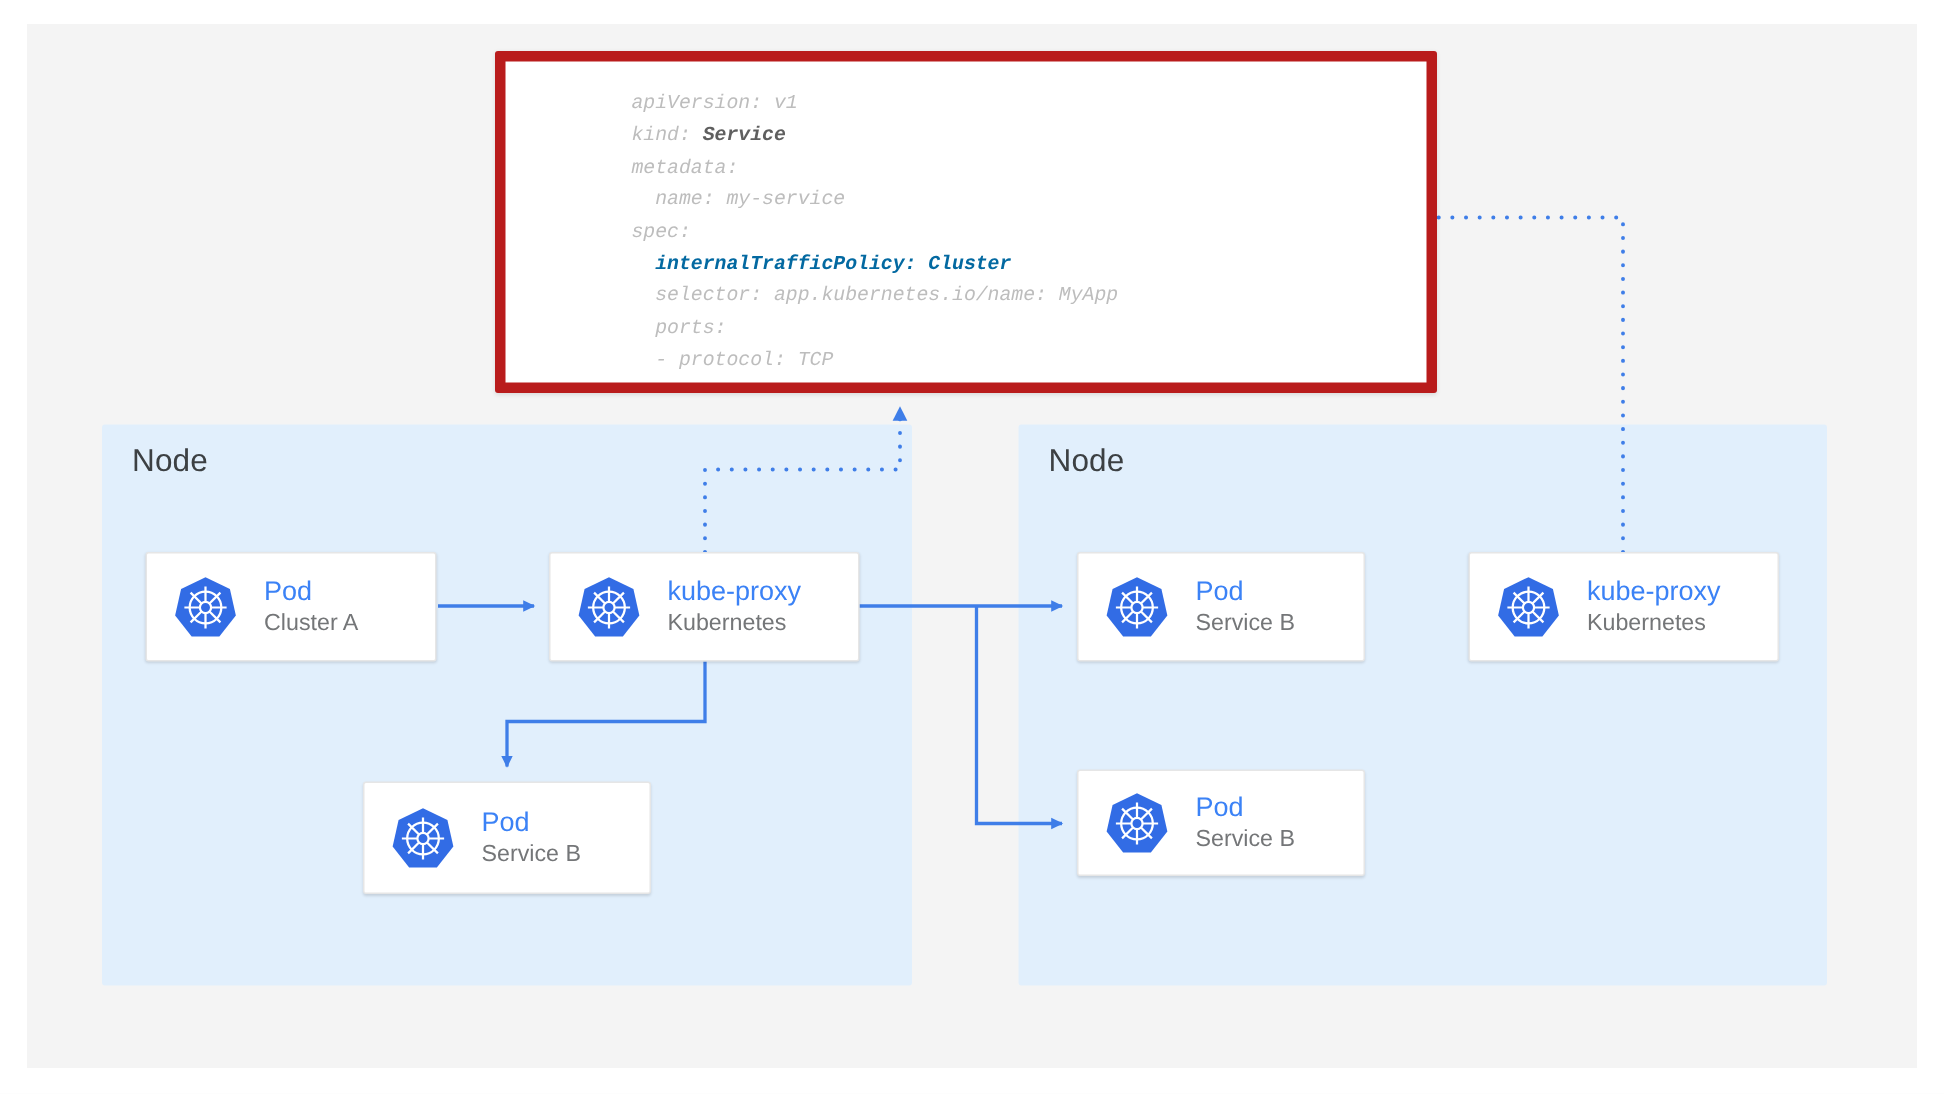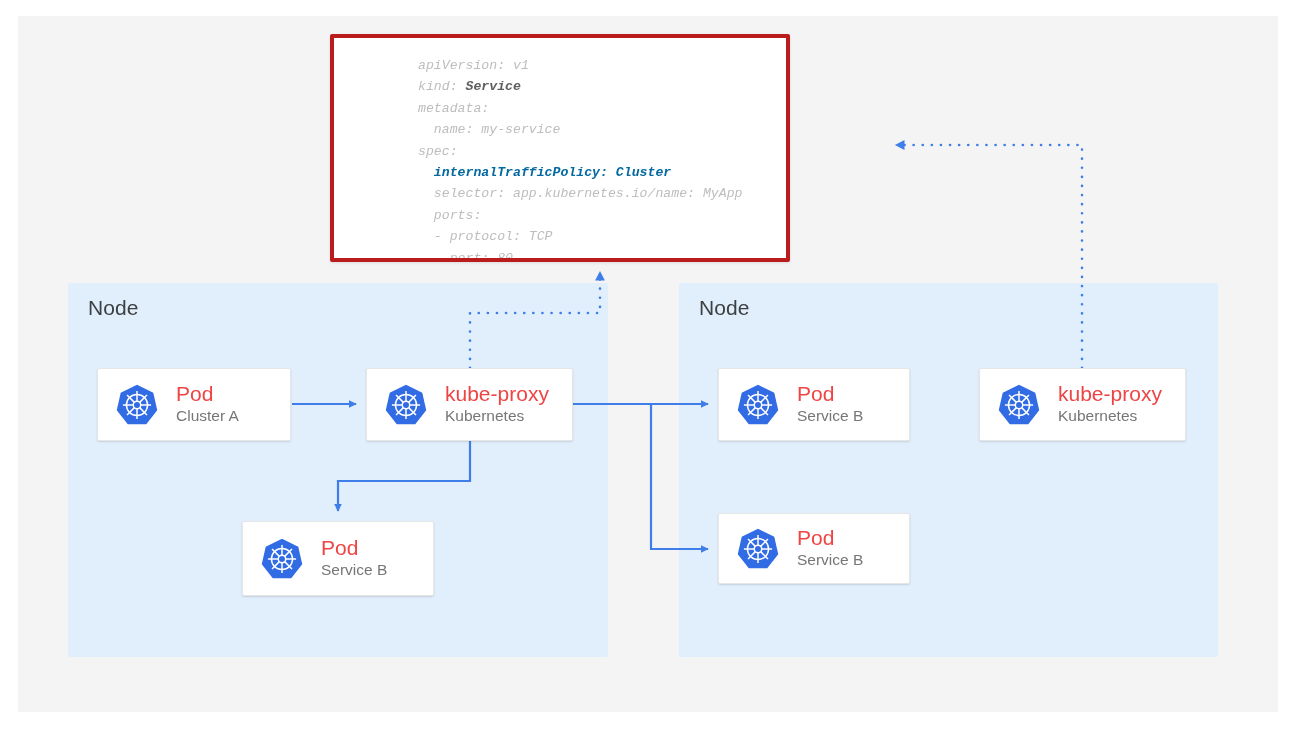--- a/index.html
+++ b/index.html
@@ -15,23 +15,23 @@
     position: absolute;
     left: 18px; top: 16px;
     width: 1260px; height: 696px;
     background: #f4f4f4;
   }
 
   
   .yaml-card {
     position: absolute;
     left: 330px; top: 34px;
-    width: 460px; height: 228px;
+    width: 628px; height: 228px;
     background: #ffffff;
-    border: 4px solid #b91c1c;
+    border: 7px solid #b91c1c;
     border-radius: 2px;
     box-shadow: 0 1px 3px rgba(0,0,0,0.10);
     overflow: hidden;
   }
   .yaml-body {
     position: absolute;
     left: 84px; top: 17px;
     font-family: "Liberation Mono", "DejaVu Sans Mono", monospace;
     font-size: 13.2px;
     line-height: 21.4px;
@@ -74,22 +74,22 @@
     margin-left: 17px;
     flex: 0 0 auto;
   }
   .card .labels {
     margin-left: 17px;
     display: flex;
     flex-direction: column;
     justify-content: center;
   }
   .card .title {
-    font-size: 21px;
-    color: #ef4444;
+    font-size: 18px;
+    color: #3b82f6;
     line-height: 22px;
     white-space: nowrap;
   }
   .card .subtitle {
     font-size: 15.5px;
     color: #747678;
     line-height: 22px;
     white-space: nowrap;
   }
 

